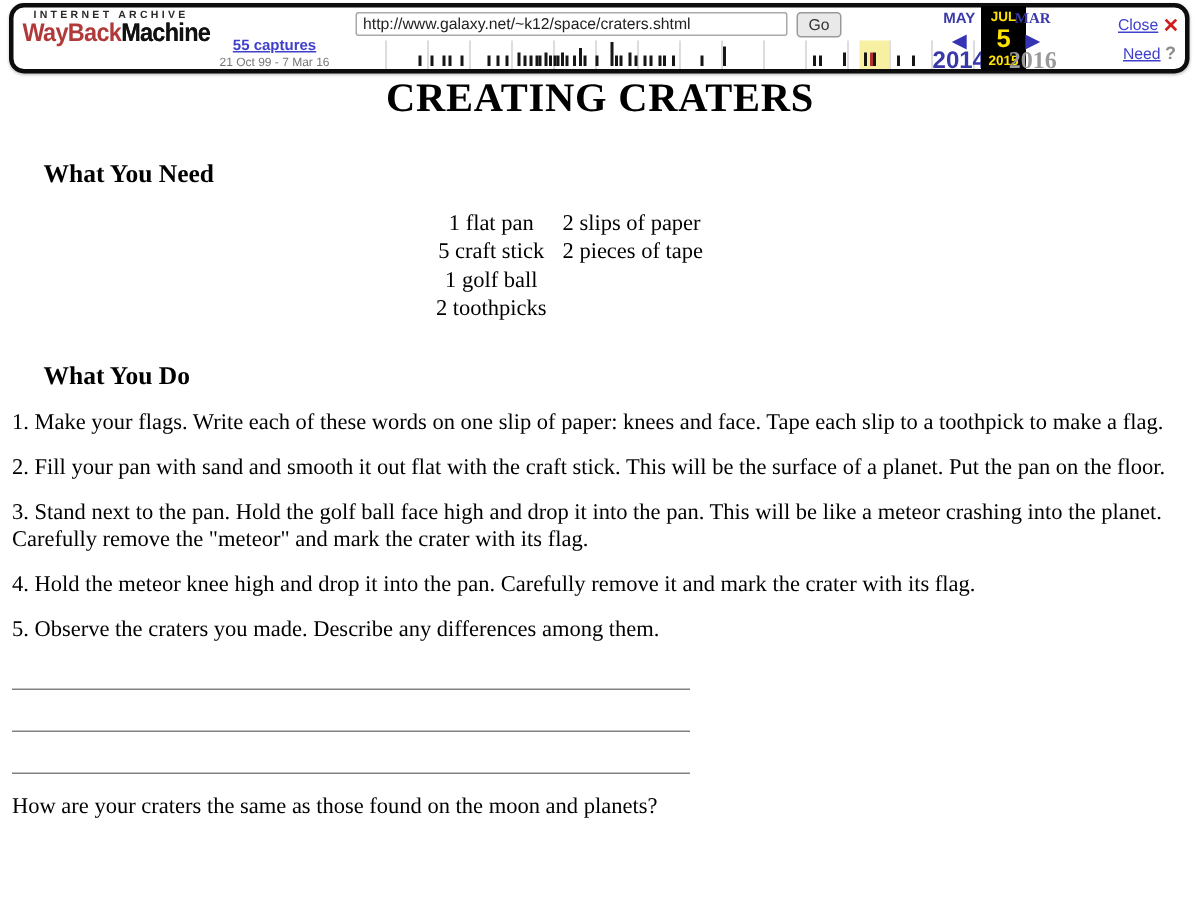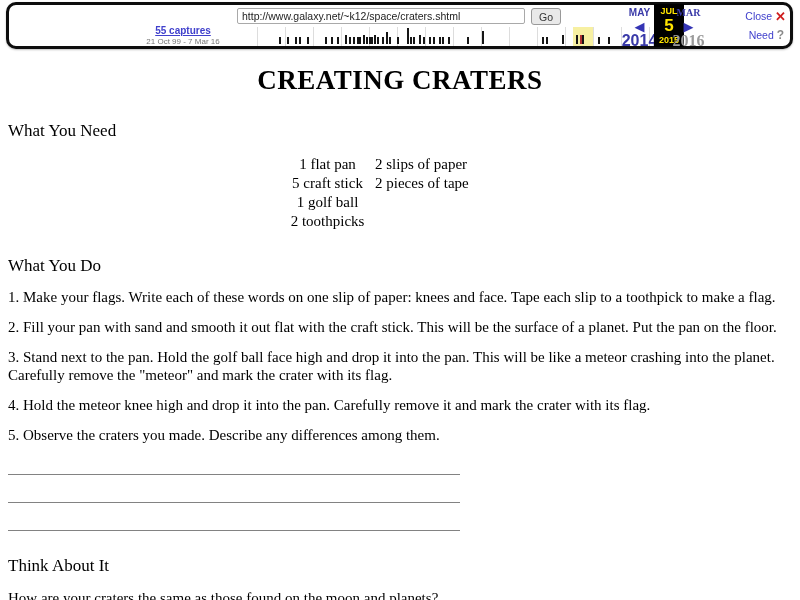--- a/index.html
+++ b/index.html
@@ -43,42 +43,46 @@
   .col-may { left: 617px; width: 27px; }
   .col-mar { left: 666px; width: 27px; font-family: Liberation Serif, serif; }
   .wb-current { position: absolute; left: 645px; top: -1px; width: 30px; height: 43px; background: #000;
     display: flex; flex-direction: column; align-items: center; justify-content: space-between; padding: 3px 0 2px; }
   .wb-cur-month { font-size: 9px; font-weight: bold; color: #ffe400; line-height: 9px; }
   .wb-cur-day { font-size: 17px; font-weight: bold; color: #ffe400; line-height: 16px; }
   .wb-cur-year { font-size: 9px; font-weight: bold; color: #ffe400; line-height: 9px; }
 
   .wb-close { position: absolute; right: 4px; top: 4px; font-size: 10.5px; cursor: pointer; }
   .wb-help  { position: absolute; right: 6px; bottom: 4px; font-size: 10.5px; cursor: pointer; }
-  .wb-link { color: #4040cc; }
+  .wb-link { color: #4040cc; text-decoration: underline; }
   .wb-x { color: #cf1d1d; font-weight: bold; font-size: 13px; vertical-align: -1px; }
   .wb-q { color: #8a8a8a; font-weight: bold; font-size: 12px; }
 
   
   .page { position: absolute; left: 0; top: 50px; width: 800px; padding: 0 8px; }
-  .page h1 { text-align: center; font-size: 27px; font-weight: bold; margin-top: 15px; letter-spacing: 0.5px; }
-  .page h3 { font-size: 17px; font-weight: normal; margin-top: 25px; }
+  .page h1 { text-align: center; font-size: 27px; font-weight: bold; margin-top: 0; letter-spacing: 0.5px; }
+  .page h3 { font-size: 17px; font-weight: bold; margin-top: 25px; margin-left: 21px; }
   .materials { margin: 14px 0 0 272px; font-size: 15px; }
   .materials .row { display: flex; line-height: 19px; }
   .materials .c1 { width: 95px; text-align: center; }
   .steps p { font-size: 15px; margin-top: 12px; line-height: 18px; }
   .ans-line { width: 452px; border-bottom: 1px solid #828282; }
   .lines-a .ans-line { height: 28px; }
   .lines-a { margin-top: 3px; }
   .question { font-size: 15px; margin-top: 14px; }
 </style>
 </head>
 <body>
 
 <div class="wb-toolbar">
 
+  <div class="wb-logo">
+    <div class="wb-logo-top">INTERNET ARCHIVE</div>
+    <div class="wb-logo-main"><span class="wb-logo-red">WayBack</span><span class="wb-logo-blk">Machine</span></div>
+  </div>
 
   <input class="wb-url" value="http://www.galaxy.net/~k12/space/craters.shtml" style="">
   <button class="wb-go">Go</button>
 
   <div class="wb-captures">
     <span class="wb-captures-link">55 captures</span>
     <div class="wb-captures-range">21 Oct 99 - 7 Mar 16</div>
   </div>
 
   <div class="wb-timeline">
@@ -187,16 +191,15 @@
     <p>4. Hold the meteor knee high and drop it into the pan. Carefully remove it and mark the crater with its flag.</p>
     <p>5. Observe the craters you made. Describe any differences among them.</p>
   </div>
 
   <div class="lines-a">
     <div class="ans-line"></div>
     <div class="ans-line"></div>
     <div class="ans-line"></div>
   </div>
 
-  <h3>Think About It</h3>
   <p class="question">How are your craters the same as those found on the moon and planets?</p>
 
 </div>
 
 </body></html>

